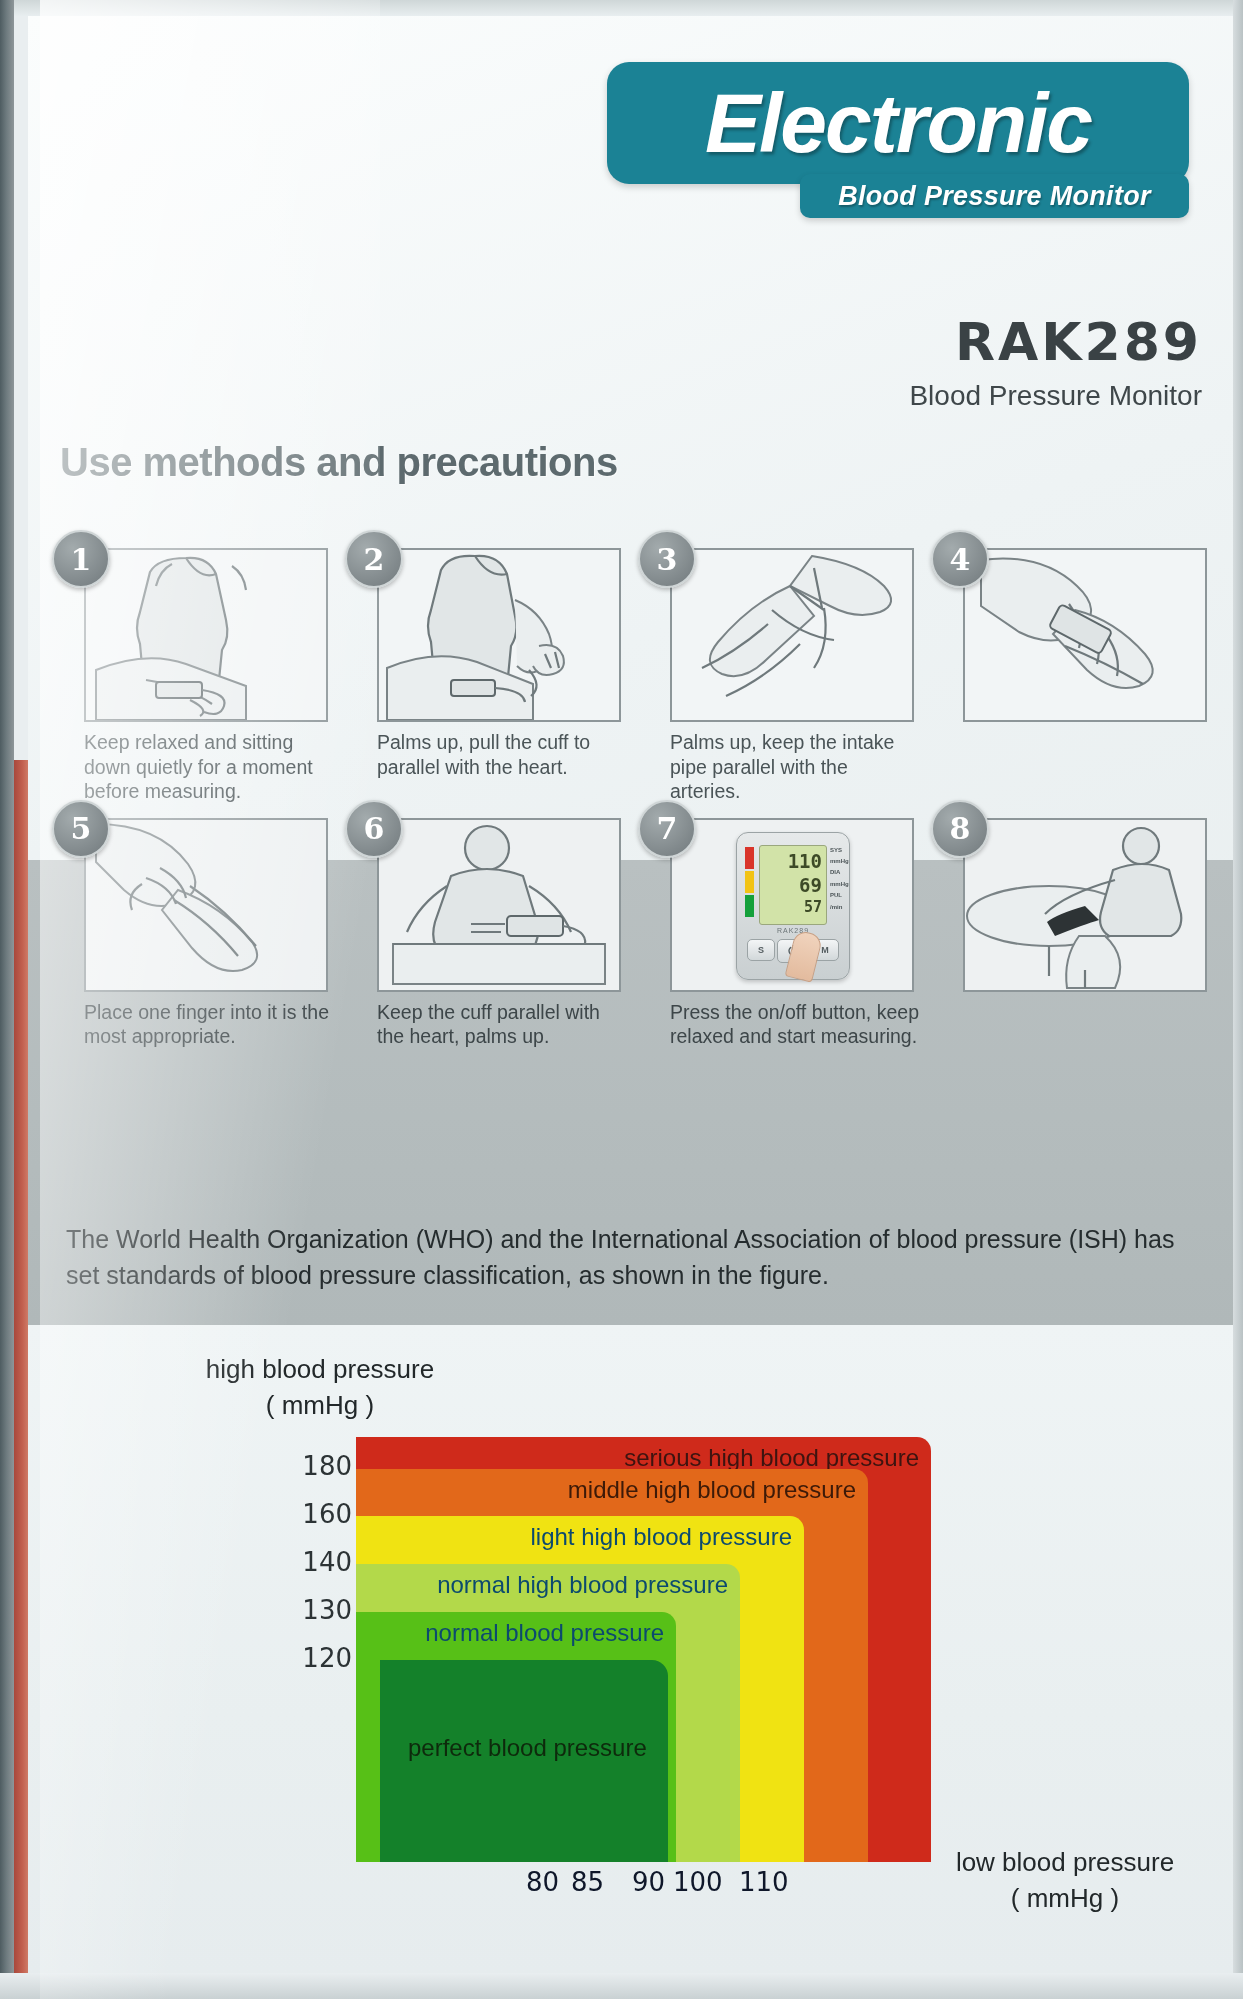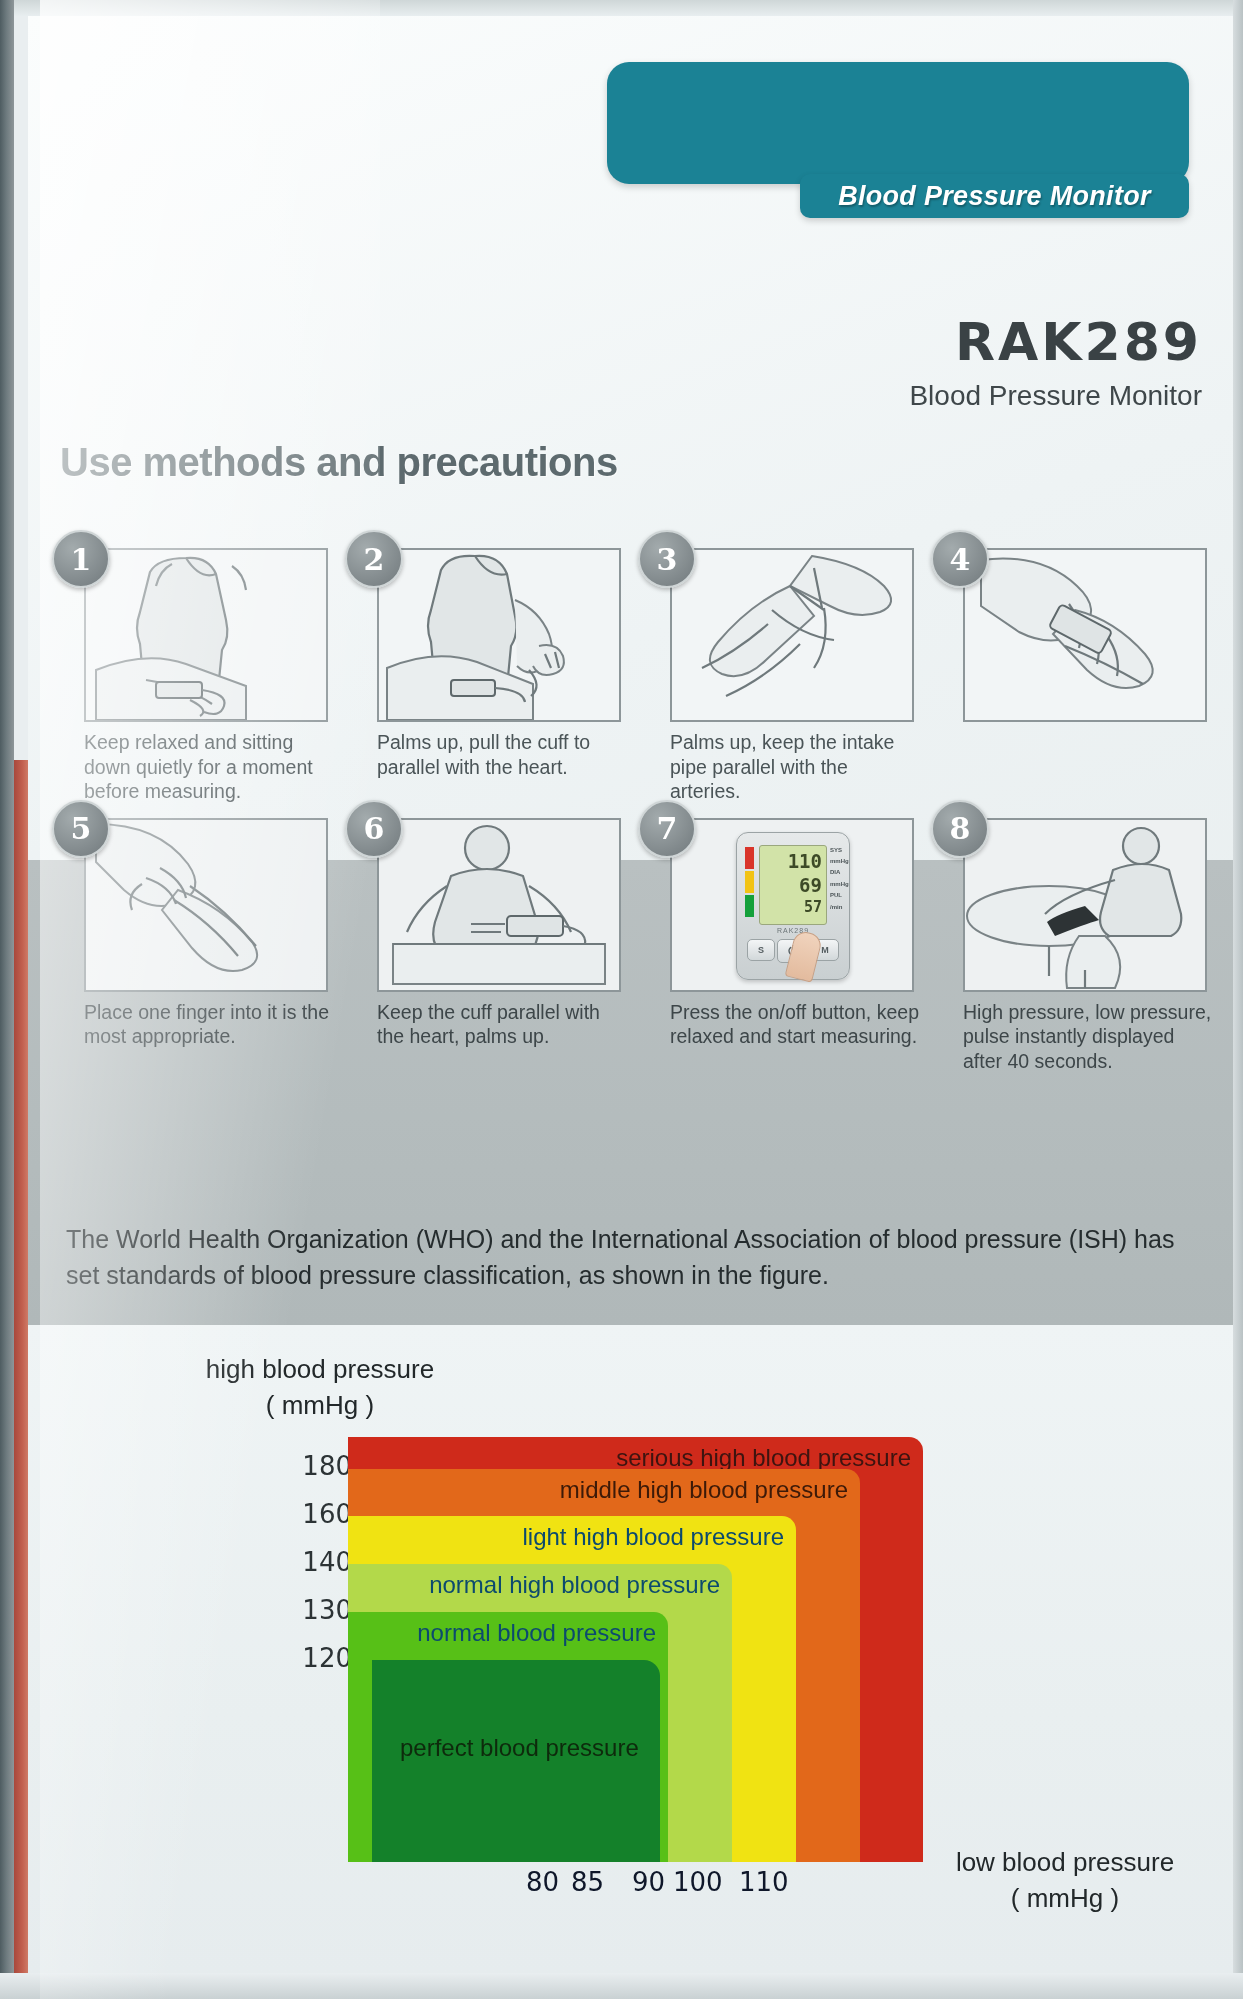--- a/index.html
+++ b/index.html
@@ -144,21 +144,21 @@
 
   
   .chart-zone{position:absolute;left:28px;top:1325px;width:1205px;height:650px;
     background:linear-gradient(180deg,#eff4f5 0%,#e9eff0 60%,#e6ecee 100%);}
   .ylab{position:absolute;left:205px;top:1352px;font-size:26px;color:#22282a;
     line-height:1.38;}
   .ylab .c{display:block;text-align:center;width:230px;}
   .xlab{position:absolute;left:955px;top:1845px;font-size:26px;color:#22282a;
     line-height:1.38;text-align:center;width:220px;}
 
-  .plot{position:absolute;left:348px;top:1437px;width:575px;height:425px;}
+  .plot{position:absolute;left:356px;top:1437px;width:575px;height:425px;}
   .band{position:absolute;left:0;bottom:0;border-radius:0 14px 0 0;
     box-shadow:0 0 0 0 rgba(0,0,0,0);}
   .band span{position:absolute;right:12px;top:7px;font-size:24px;color:#0c4a6e;
     white-space:nowrap;}
   .band.b0 span{color:#3d1410;}
   .band.b1 span{color:#3d1a08;}
   .band.b5{border-radius:0 16px 0 0;}
   .band.b5 span{position:absolute;left:28px;top:auto;bottom:100px;font-size:24px;color:#0e2a0c;}
 
   .ytick{position:absolute;right:0;font-size:26px;color:#2c3335;
@@ -176,20 +176,21 @@
   <div class="gray-band"></div>
   <div class="chart-zone"></div>
   <div class="edge-top"></div>
   <div class="edge-left"></div>
   <div class="edge-left2"></div>
   <div class="edge-right"></div>
   <div class="edge-bottom"></div>
 
   <div class="logo-wrap">
     <div class="logo-badge"></div>
+    <div class="logo-word">Electronic</div>
     <div class="logo-sub">Blood Pressure Monitor</div>
   </div>
   <div class="model">RAK289</div>
   <div class="model-sub">Blood Pressure Monitor</div>
 
   <div class="sec-title">Use methods and precautions</div>
 
   <div class="steps">
 
     <div class="row">
@@ -337,21 +338,20 @@
             <ellipse class="fillsoft" cx="84" cy="96" rx="82" ry="30"></ellipse>
             <path class="lineart" d="M84 126 v30"></path>
             <circle class="fillbody" cx="176" cy="26" r="18"></circle>
             <path class="fillbody" d="M148 50 q30 -12 56 0 l12 44 q2 16 -10 22 h-62 q-12 -8 -8 -24z"></path>
             <path class="lineart" d="M150 60 q-50 14 -70 34"></path>
             <path d="M120 86 q-28 8 -38 16 l8 14 q30 -12 44 -16z" fill="#2d3335"></path>
             <path class="fillsoft" d="M140 116 q24 22 10 52 h-48 q-4 -30 12 -52z"></path>
             <path class="lineart" d="M120 168 v-18"></path>
           </svg>
         </div>
-        <div class="cap">High pressure, low pressure, pulse instantly displayed after 40 seconds.</div>
       </div>
     </div>
   </div>
 
   <div class="who">The World Health Organization (WHO) and the International Association of blood pressure (ISH) has set standards of blood pressure classification, as shown in the figure.</div>
 
   <div class="ylab">
     <span class="c">high blood pressure</span>
     <span class="c">( mmHg )</span>
   </div>

